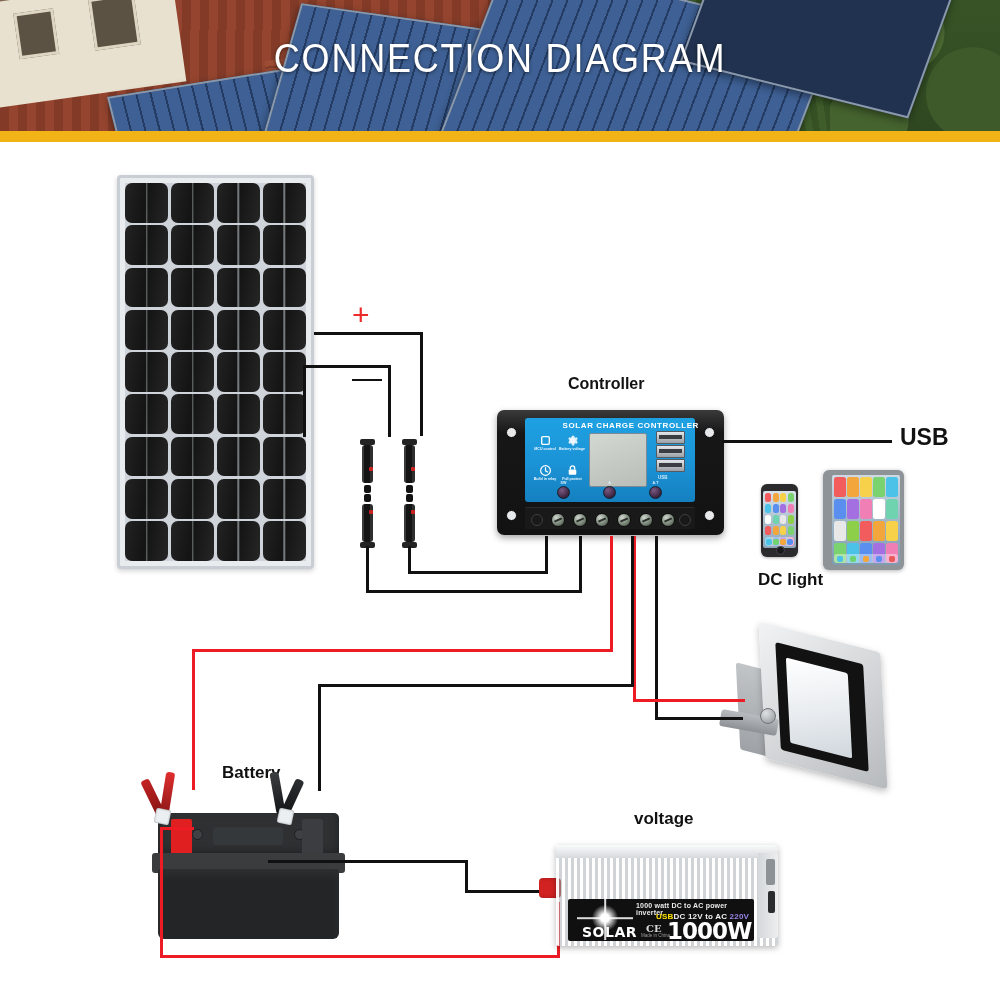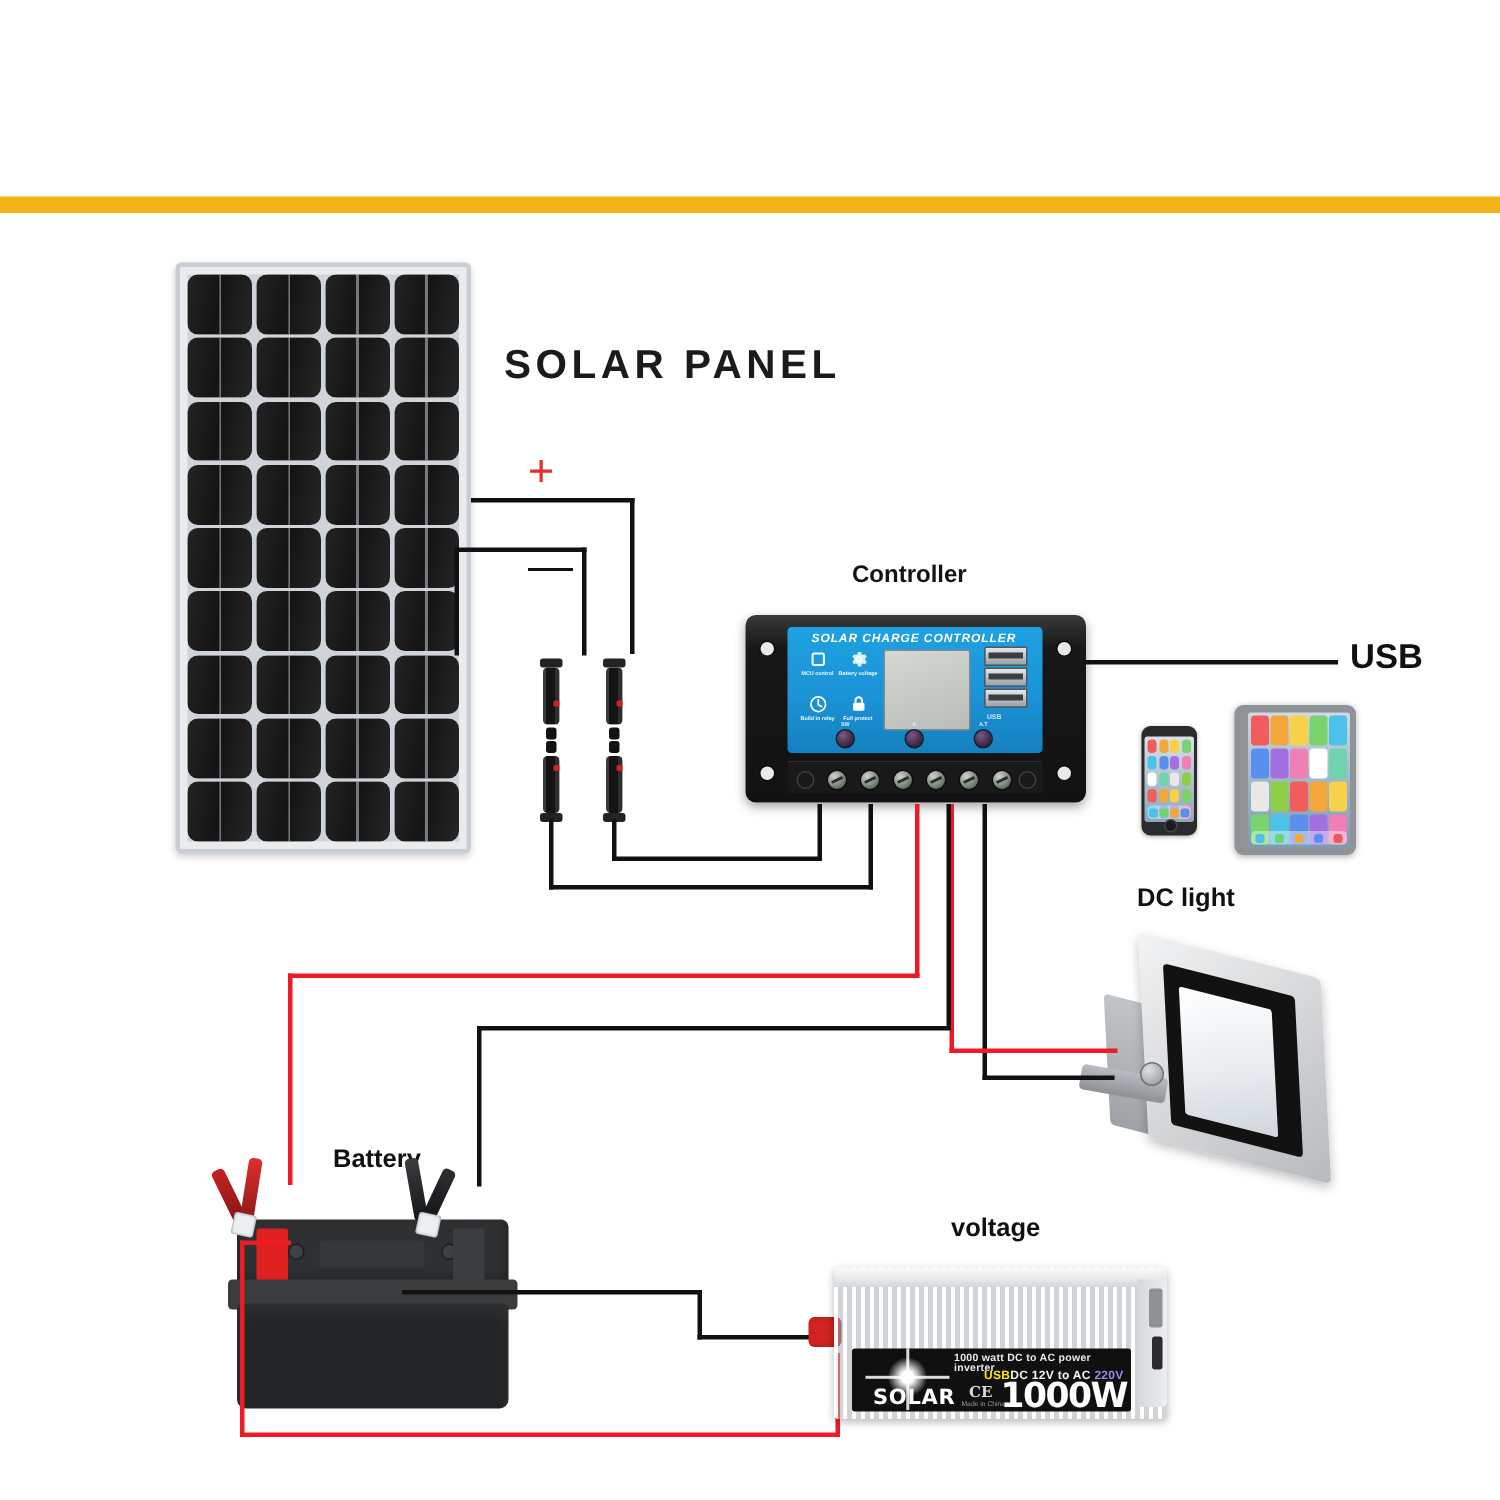--- a/index.html
+++ b/index.html
@@ -70,22 +70,22 @@
   .mc4 .nub{position:absolute;left:4px;width:7px;height:8px;background:#121212;border-radius:2px;}
   .mc4 .red{position:absolute;width:4px;height:4px;background:#cc2222;border-radius:1px;}
 
   
   .ctrl-label{position:absolute;left:568px;top:375px;font-size:16px;font-weight:700;color:#131313;}
   .controller{position:absolute;left:497px;top:410px;width:227px;height:125px;
     background:linear-gradient(180deg,#3a3a3a,#171717 18%,#121212 100%);border-radius:7px;
     box-shadow:0 3px 7px rgba(0,0,0,.35);}
   .ctrl-face{position:absolute;left:28px;top:8px;width:170px;height:84px;border-radius:3px;
     background:linear-gradient(180deg,#1ea1e2 0%,#1b93d6 55%,#1580c0 100%);}
-  .ctrl-title{position:absolute;left:16px;top:3px;width:100%;text-align:left;color:#fff;
-    font-size:8px;font-weight:700;font-style:italic;letter-spacing:.6px;}
+  .ctrl-title{position:absolute;left:4px;top:3px;width:100%;text-align:right;color:#fff;
+    font-size:8px;font-weight:700;letter-spacing:.6px;}
   .lcd{position:absolute;left:64px;top:15px;width:56px;height:52px;background:#c9cdc8;
     border:1px solid #7e8a93;border-radius:2px;
     background-image:linear-gradient(160deg,#d4d8d2,#b9bdb7);}
   .icbox{position:absolute;width:30px;text-align:center;}
   .icglyph{width:13px;height:13px;margin:0 auto;}
   .ictext{font-size:3.6px;color:#eaf6ff;line-height:1.25;margin-top:1px;font-weight:700;}
   .usbports{position:absolute;left:131px;top:13px;width:27px;height:42px;}
   .usbp{position:absolute;left:0;width:27px;height:11px;background:linear-gradient(180deg,#e4e7ea,#9aa0a6);
     border:1px solid #55595d;border-radius:1px;}
   .usbp i{position:absolute;left:2px;top:3px;right:2px;height:4px;background:#3a3e42;display:block;}
@@ -114,21 +114,21 @@
     box-shadow:0 1px 4px rgba(0,0,0,.3);}
   .tablet .scr{position:absolute;left:9px;top:5px;right:4px;bottom:5px;border-radius:2px;overflow:hidden;
     background:linear-gradient(180deg,#cfdae3,#9db4c6 55%,#7f9bb0);}
   .apps{position:absolute;inset:2px;display:grid;gap:1.5px;}
   .app{border-radius:2.5px;}
   .dock{position:absolute;left:2px;right:2px;bottom:2px;height:9px;border-radius:3px;background:rgba(255,255,255,.4);
     display:flex;justify-content:space-around;align-items:center;}
   .dock i{width:6px;height:6px;border-radius:2px;display:block;}
 
   
-  .dc-label{position:absolute;left:758px;top:589px;font-size:17px;font-weight:700;color:#111;}
+  .dc-label{position:absolute;left:758px;top:570px;font-size:17px;font-weight:700;color:#111;}
   .dclight{position:absolute;left:726px;top:628px;width:180px;height:160px;}
   .lamp-body{position:absolute;left:36px;top:10px;width:122px;height:135px;
     background:linear-gradient(135deg,#f2f3f4 0%,#d8dadc 45%,#b7babd 100%);
     transform:skewY(17deg) rotate(-3deg);border-radius:4px;box-shadow:0 3px 7px rgba(0,0,0,.25);}
   .lamp-inner{position:absolute;left:52px;top:26px;width:88px;height:106px;background:#121212;
     transform:skewY(17deg) rotate(-3deg);border-radius:3px;}
   .lamp-glass{position:absolute;left:62px;top:38px;width:62px;height:84px;
     background:linear-gradient(160deg,#ffffff,#e6eaee 60%,#cfd6dc);transform:skewY(17deg) rotate(-3deg);border-radius:2px;}
   .lamp-side{position:absolute;left:12px;top:40px;width:40px;height:86px;
     background:linear-gradient(180deg,#c2c5c8,#9ea2a6);transform:skewY(17deg) rotate(-3deg);border-radius:3px;}
@@ -183,20 +183,37 @@
   .inv1000{position:absolute;left:99px;top:19px;color:#ffffff;font-size:23px;font-weight:700;letter-spacing:-1px;
     font-family:"DejaVu Sans",sans-serif;}
   .inv-boot{position:absolute;left:-17px;top:33px;width:22px;height:20px;background:#d32222;border-radius:4px;
     box-shadow:inset -3px 0 4px rgba(0,0,0,.25);}
 </style>
 </head>
 <body>
 
 <div id="page">
 
+  <div class="header">
+    <div class="hdr-photo">
+      <div class="grass"></div>
+      <div class="trees"></div>
+      <div class="roof roof1"></div>
+      <div class="house">
+        <div class="win" style="left:28px;top:14px;width:34px;height:40px;"></div>
+        <div class="win" style="left:104px;top:10px;width:40px;height:46px;"></div>
+      </div>
+      <div class="chimney"></div>
+      <div class="pvrow pv-c"></div>
+      <div class="pvrow pv-d"></div>
+      <div class="pvrow pv-a"></div>
+      <div class="pvrow pv-b"></div>
+    </div>
+    <div class="hdr-title">CONNECTION  DIAGRAM</div>
+  </div>
   <div class="yellowbar"></div>
 
   <div class="panel">
     <div class="panel-inner" id="panel-cells">
         <div class="cell"></div>
         <div class="cell"></div>
         <div class="cell"></div>
         <div class="cell"></div>
         <div class="cell"></div>
         <div class="cell"></div>
@@ -225,21 +242,20 @@
         <div class="cell"></div>
         <div class="cell"></div>
         <div class="cell"></div>
         <div class="cell"></div>
         <div class="cell"></div>
         <div class="cell"></div>
         <div class="cell"></div>
         <div class="cell"></div>
       </div>
   </div>
-  <div class="solar-label">SOLAR PANEL</div>
   <div class="plus">+</div>
   <div class="minus">—</div>
 
   <div class="w" style="left:314px;top:332px;width:109px;height:3px;"></div>
   <div class="w" style="left:420px;top:332px;width:3px;height:104px;"></div>
 
   <div class="w" style="left:303px;top:365px;width:88px;height:3px;"></div>
   <div class="w" style="left:303px;top:365px;width:3px;height:72px;"></div>
   <div class="w" style="left:388px;top:365px;width:3px;height:72px;"></div>
 

